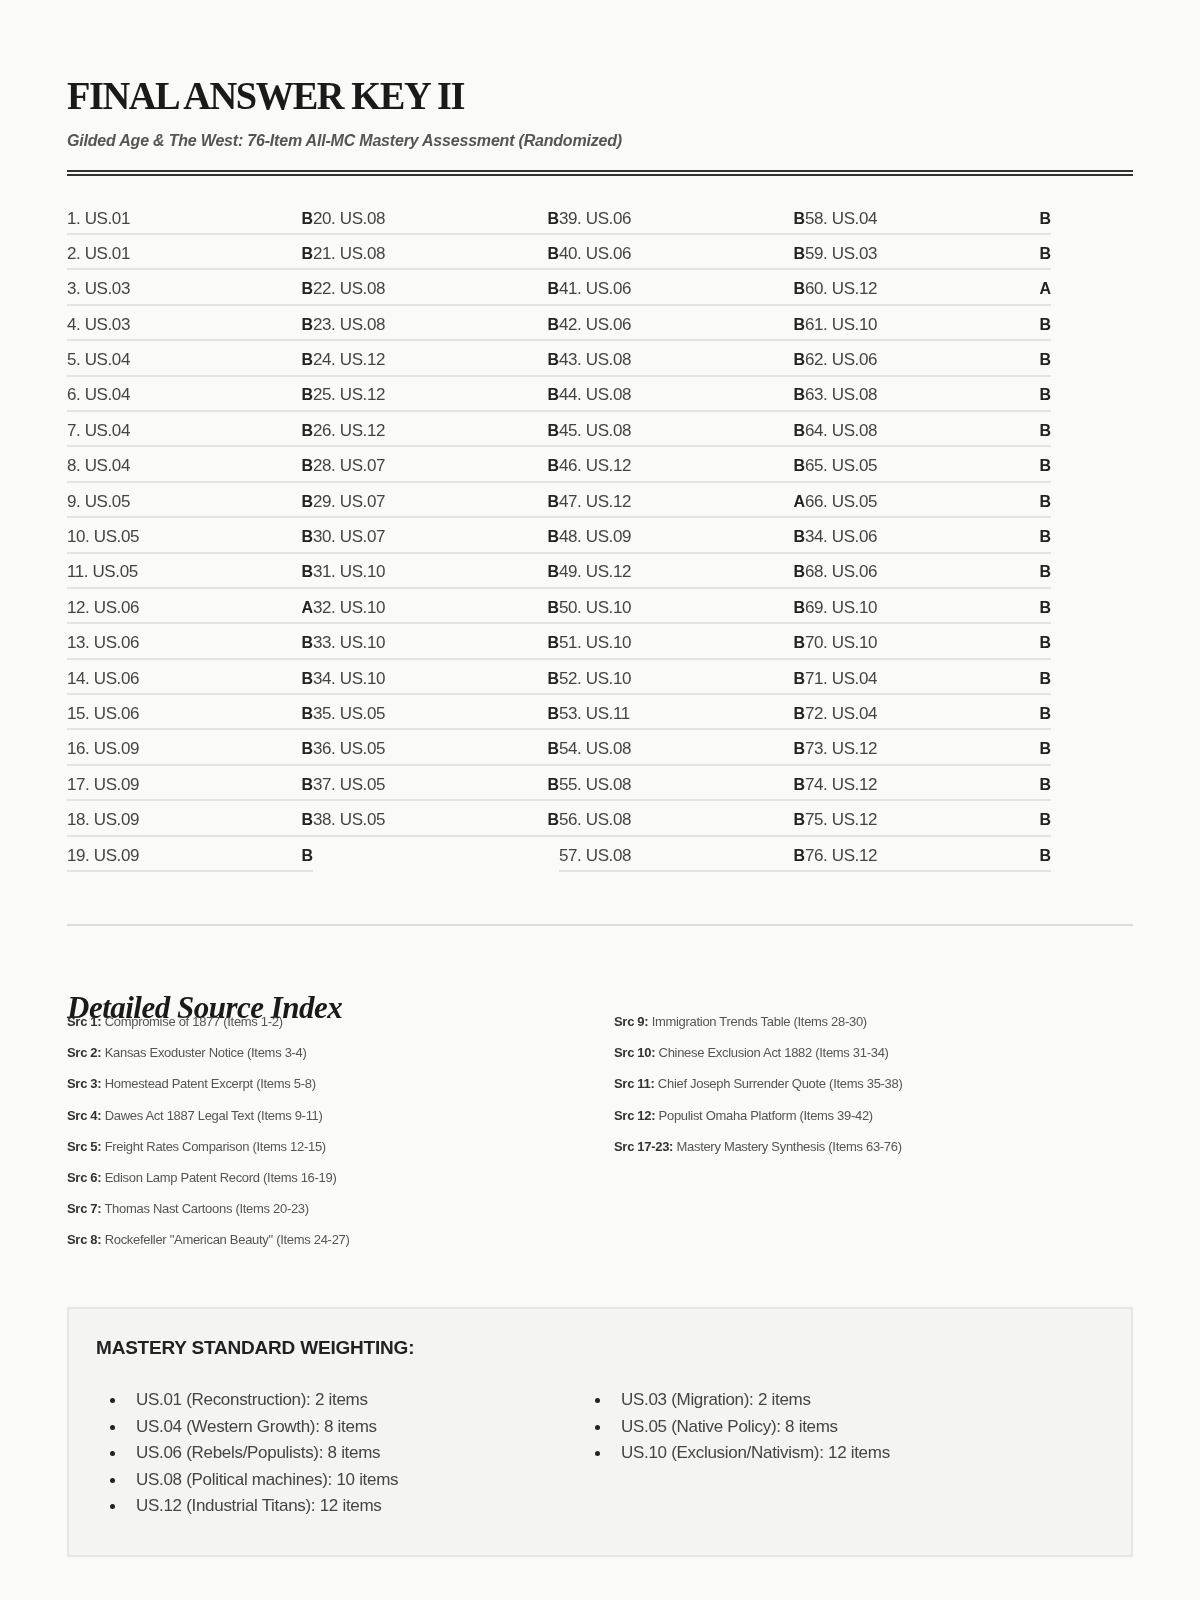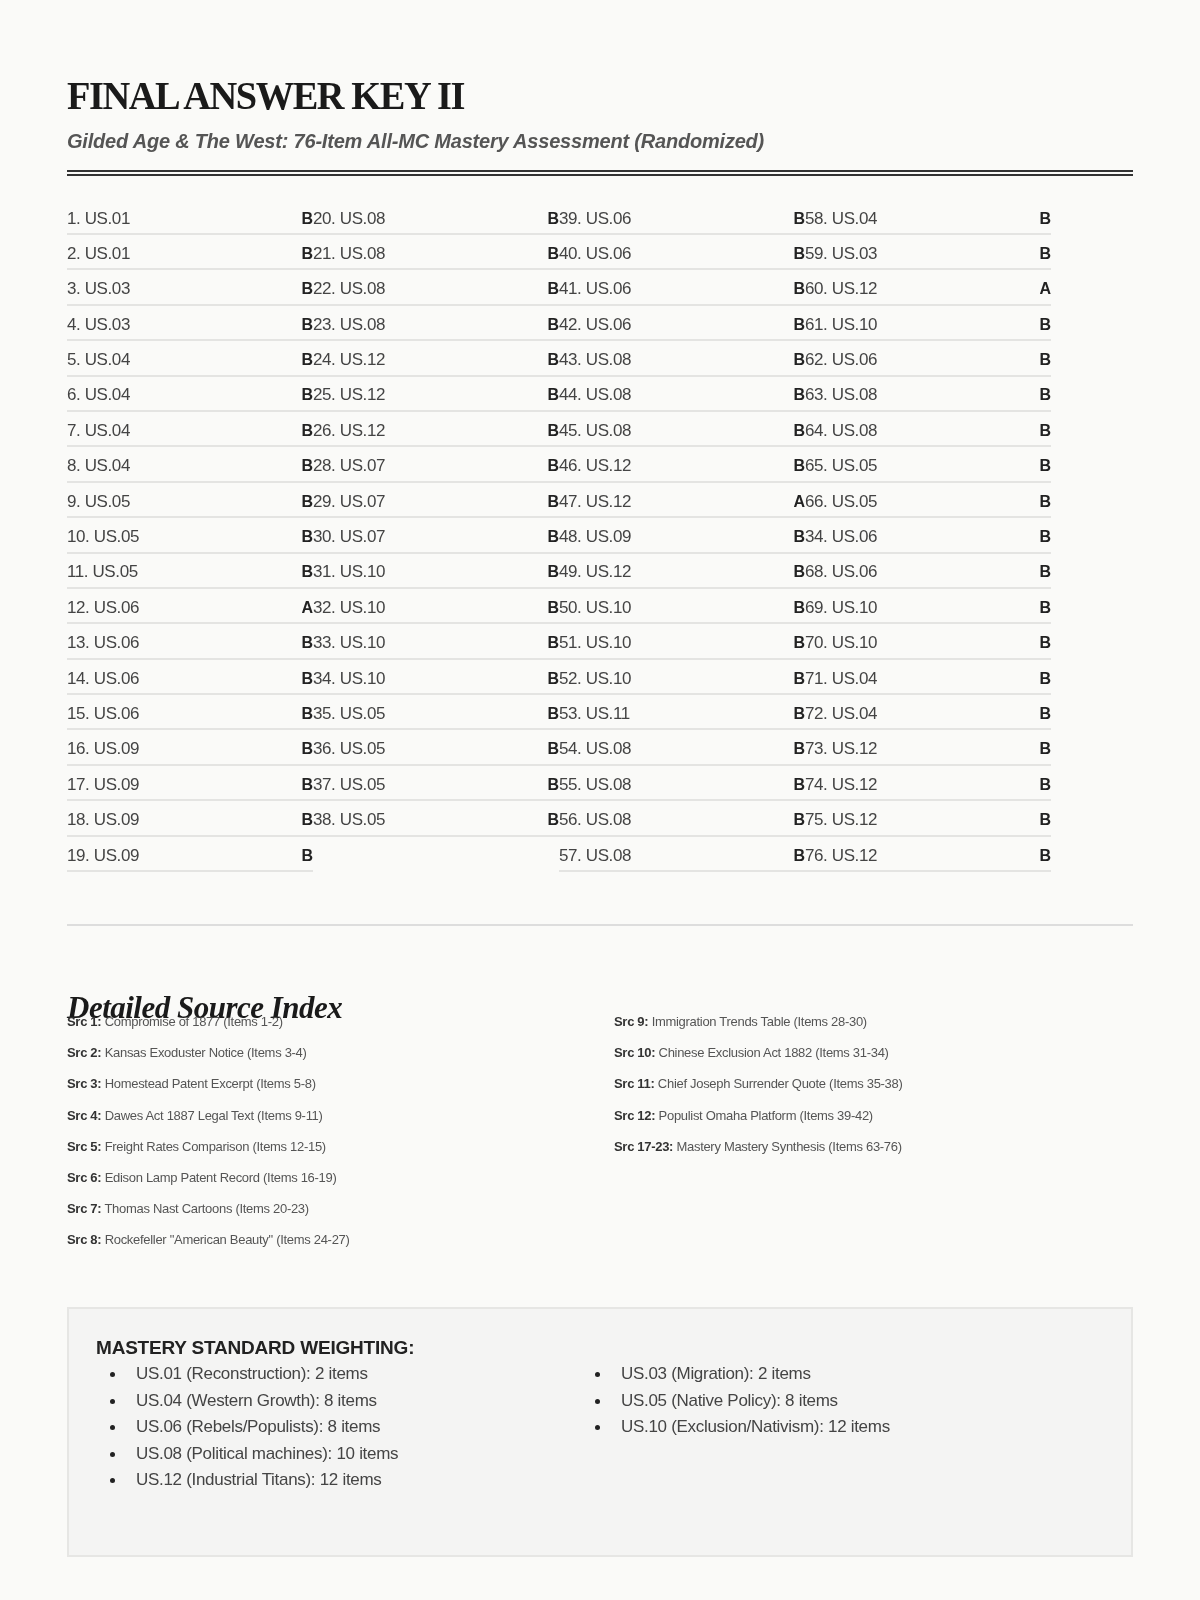--- a/index.html
+++ b/index.html
@@ -36,21 +36,21 @@
       transform-origin: left center;
     }
     .subtitle {
       position: absolute;
       top: 129px;
       left: 0;
       margin: 0;
       font-family: "Liberation Sans", "DejaVu Sans", sans-serif;
       font-style: italic;
       font-weight: bold;
-      font-size: 20px;
+      font-size: 16px;
       color: #555;
       line-height: 24px;
       letter-spacing: -0.2px;
     }
     .double-rule {
       position: absolute;
       top: 170px;
       left: 0;
       width: 1066px;
       height: 2px;
@@ -147,21 +147,21 @@
       top: 28px;
       left: 27px;
       margin: 0;
       font-size: 19px;
       font-weight: bold;
       color: #222;
       letter-spacing: -0.2px;
     }
     .weight-cols {
       position: absolute;
-      top: 52px;
+      top: 78px;
       left: 27px;
       width: 1010px;
       display: grid;
       grid-template-columns: 485px 500px;
     }
     .weight-list {
       margin: 0;
       padding: 0;
       list-style: none;
     }

